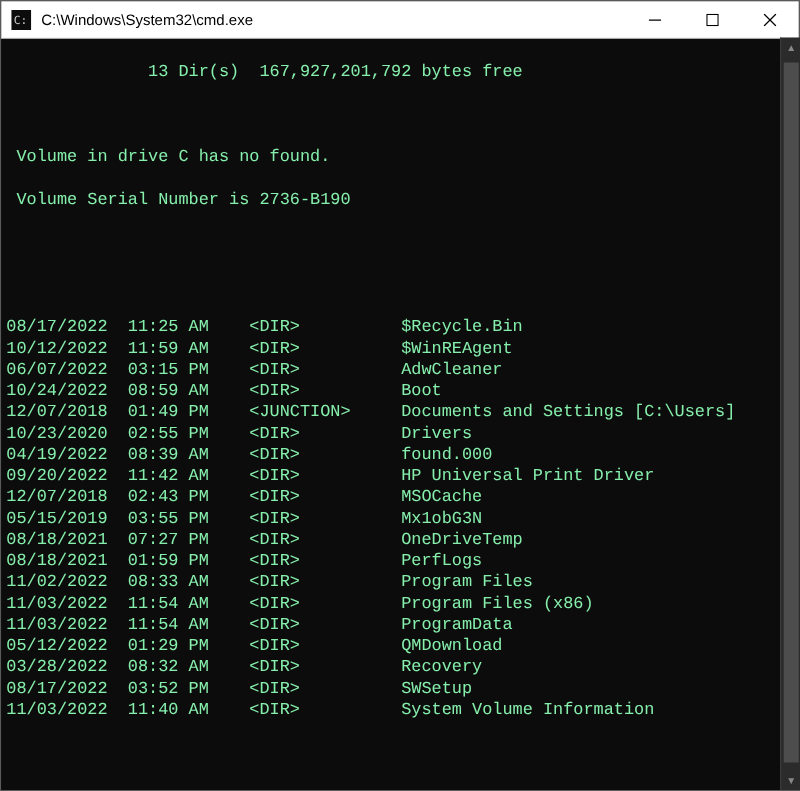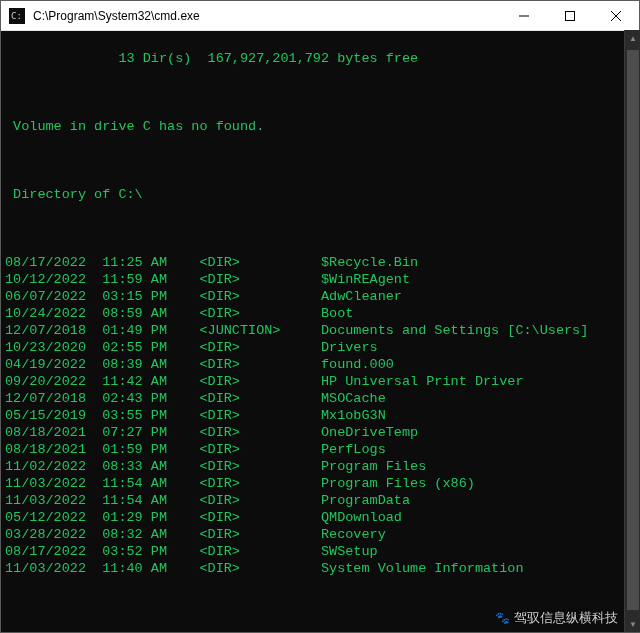--- a/index.html
+++ b/index.html
@@ -47,21 +47,21 @@
     display: flex;
     align-items: center;
     justify-content: center;
     color: #000;
   }
   .win-btn svg { width: 10px; height: 10px; }
   .close-btn svg { width: 10px; height: 10px; }
   .console {
     flex: 1;
     background: #0c0c0c;
-    color: #22c55e;
+    color: #86efac;
     font-family: "NSimSun","SimSun","Consolas","Courier New",monospace;
     font-size: 13.5px;
     line-height: 17px;
     padding: 2px 4px 2px 4px;
     white-space: pre;
     overflow: hidden;
     position: relative;
   }
   .scrollbar-track {
     position: absolute;
@@ -116,21 +116,21 @@
 <body>
 
 <div class="window">
   <div class="titlebar">
     <span class="titlebar-icon">
       <svg viewBox="0 0 16 16">
           <rect x="0" y="0" width="16" height="16" fill="#0c0c0c"></rect>
           <text x="2" y="11" font-size="9" fill="#ccc" font-family="monospace">C:</text>
         </svg>
     </span>
-    <span class="titlebar-title">C:\Program\System32\cmd.exe</span>
+    <span class="titlebar-title">C:\Windows\System32\cmd.exe</span>
     <div class="win-controls">
       <div class="win-btn">
         <svg viewBox="0 0 10 10">
             <line x1="0" y1="5" x2="10" y2="5" stroke="#000" stroke-width="1"></line>
           </svg>
       </div>
       <div class="win-btn">
         <svg viewBox="0 0 10 10">
             <rect x="0.5" y="0.5" width="9" height="9" fill="none" stroke="#000" stroke-width="1"></rect>
           </svg>
@@ -141,32 +141,29 @@
             <line x1="10" y1="0" x2="0" y2="10" stroke="#000" stroke-width="1"></line>
           </svg>
       </div>
     </div>
   </div>
 
   <div class="console">
 <div class="row">              13 Dir(s)  167,927,201,792 bytes free</div>
 <div class="row"> </div>
 <div class="row"> Volume in drive C has no found.</div>
+<div class="row"> Volume Serial Number is 2736-B190</div>
 <div class="row"> </div>
-<div class="row"> Directory of C:\</div>
 <div class="row"> </div>
 <div id="entries"><div class="row">08/17/2022  11:25 AM    &lt;DIR&gt;          $Recycle.Bin</div><div class="row">10/12/2022  11:59 AM    &lt;DIR&gt;          $WinREAgent</div><div class="row">06/07/2022  03:15 PM    &lt;DIR&gt;          AdwCleaner</div><div class="row">10/24/2022  08:59 AM    &lt;DIR&gt;          Boot</div><div class="row">12/07/2018  01:49 PM    &lt;JUNCTION&gt;     Documents and Settings [C:\Users]</div><div class="row">10/23/2020  02:55 PM    &lt;DIR&gt;          Drivers</div><div class="row">04/19/2022  08:39 AM    &lt;DIR&gt;          found.000</div><div class="row">09/20/2022  11:42 AM    &lt;DIR&gt;          HP Universal Print Driver</div><div class="row">12/07/2018  02:43 PM    &lt;DIR&gt;          MSOCache</div><div class="row">05/15/2019  03:55 PM    &lt;DIR&gt;          Mx1obG3N</div><div class="row">08/18/2021  07:27 PM    &lt;DIR&gt;          OneDriveTemp</div><div class="row">08/18/2021  01:59 PM    &lt;DIR&gt;          PerfLogs</div><div class="row">11/02/2022  08:33 AM    &lt;DIR&gt;          Program Files</div><div class="row">11/03/2022  11:54 AM    &lt;DIR&gt;          Program Files (x86)</div><div class="row">11/03/2022  11:54 AM    &lt;DIR&gt;          ProgramData</div><div class="row">05/12/2022  01:29 PM    &lt;DIR&gt;          QMDownload</div><div class="row">03/28/2022  08:32 AM    &lt;DIR&gt;          Recovery</div><div class="row">08/17/2022  03:52 PM    &lt;DIR&gt;          SWSetup</div><div class="row">11/03/2022  11:40 AM    &lt;DIR&gt;          System Volume Information</div></div>
 
 
 
 
   </div>
 
   <div class="scrollbar-track">
     <div class="scroll-arrow up">▲</div>
     <div class="scrollbar-thumb"></div>
     <div class="scroll-arrow down">▼</div>
   </div>
 
-  <div class="watermark">
-    <span class="paw">🐾</span><span>驾驭信息纵横科技</span>
-  </div>
 </div>
 
 </body></html>

